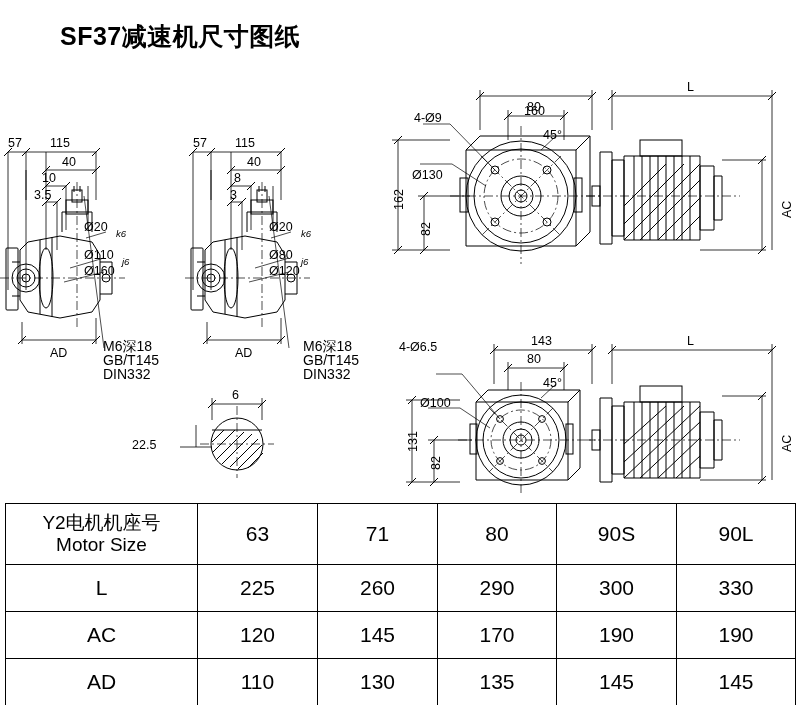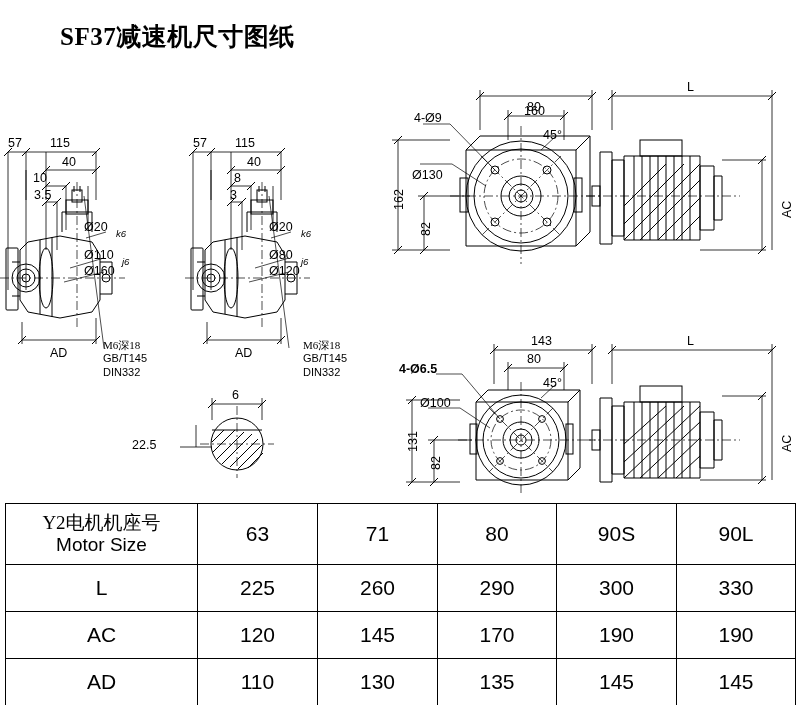--- a/index.html
+++ b/index.html
@@ -59,21 +59,21 @@
     width: 800px;
     height: 705px;
   }
   .dim-label {
     position: absolute;
     font-size: 12.5px;
     white-space: nowrap;
     font-family: "Liberation Sans", sans-serif;
   }
   .dim-label.small {
-    font-size: 11px;
+    font-size: 14px;
   }
   .dim-label.tiny {
     font-size: 9.5px;
     font-style: italic;
   }
   .rot90 {
     transform: rotate(-90deg);
     transform-origin: left top;
   }
   
@@ -99,21 +99,21 @@
     padding: 0 4px;
   }
   table.spec td.rowlabel {
     font-size: 21px;
   }
   table.spec tr.header-row td {
     height: 58px;
     margin-top: 26px;
   }
   .cjk {
-    font-family: Liberation Serif, serif;
+    font-family: Liberation Sans, sans-serif;
   }
 </style>
 </head>
 <body>
 
 <div id="root">
 
   <div class="title cjk">SF37减速机尺寸图纸</div>
 
 
@@ -499,21 +499,21 @@
         <line x1="460" y1="408" x2="490" y2="428"></line>
         <line x1="428" y1="408" x2="460" y2="408"></line>
         <line x1="541" y1="398" x2="556" y2="384"></line>
       </g>
     </g>
   </svg>
 
   <div class="dim-label" style="left:8px; top:136px;">57</div>
   <div class="dim-label" style="left:50px; top:136px;">115</div>
   <div class="dim-label" style="left:62px; top:155px;">40</div>
-  <div class="dim-label" style="left:33px; top:171px;">10</div>
+  <div class="dim-label" style="left:42px; top:171px;">10</div>
   <div class="dim-label" style="left:34px; top:188px;text-align:center;">3.5</div>
   <div class="dim-label" style="left:84px; top:220px;">Ø20</div>
   <div class="dim-label tiny" style="left:116px; top:228px;">k6</div>
   <div class="dim-label" style="left:84px; top:248px;">Ø110</div>
   <div class="dim-label tiny" style="left:122px; top:256px;">j6</div>
   <div class="dim-label" style="left:84px; top:264px;">Ø160</div>
   <div class="dim-label" style="left:50px; top:346px;">AD</div>
   <div class="dim-label small cjk" style="left:103px; top:338px;">M6深18</div>
   <div class="dim-label small" style="left:103px; top:352px;">GB/T145</div>
   <div class="dim-label small" style="left:103px; top:366px;">DIN332</div>
@@ -542,21 +542,21 @@
   <div class="dim-label" style="left:414px; top:111px;">4-Ø9</div>
   <div class="dim-label" style="left:543px; top:128px;">45°</div>
   <div class="dim-label" style="left:412px; top:168px;">Ø130</div>
   <div class="dim-label rot90" style="left:392px; top:210px;">162</div>
   <div class="dim-label rot90" style="left:419px; top:236px;">82</div>
   <div class="dim-label rot90" style="left:780px; top:218px;">AC</div>
 
   <div class="dim-label" style="left:531px; top:334px;">143</div>
   <div class="dim-label" style="left:527px; top:352px;">80</div>
   <div class="dim-label" style="left:687px; top:334px;">L</div>
-  <div class="dim-label" style="left:399px; top:362px;font-weight:bold;">4-Ø6.5</div>
+  <div class="dim-label" style="left:399px; top:340px;">4-Ø6.5</div>
   <div class="dim-label" style="left:543px; top:376px;">45°</div>
   <div class="dim-label" style="left:420px; top:396px;">Ø100</div>
   <div class="dim-label rot90" style="left:406px; top:452px;">131</div>
   <div class="dim-label rot90" style="left:429px; top:470px;">82</div>
   <div class="dim-label rot90" style="left:780px; top:452px;">AC</div>
 
   <table class="spec">
     <colgroup>
       <col style="width:192px">
       <col style="width:120px">

